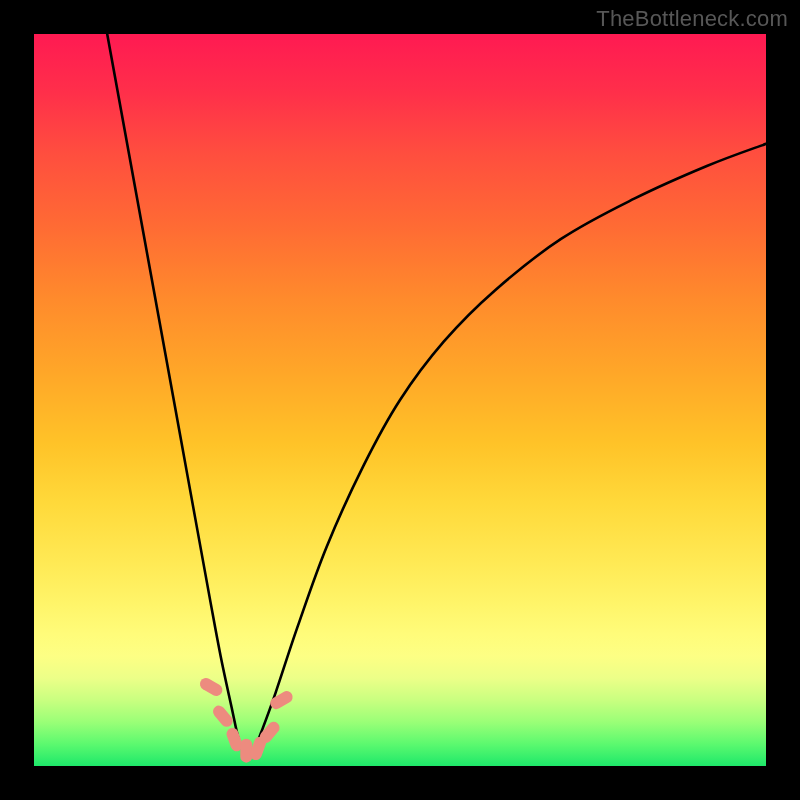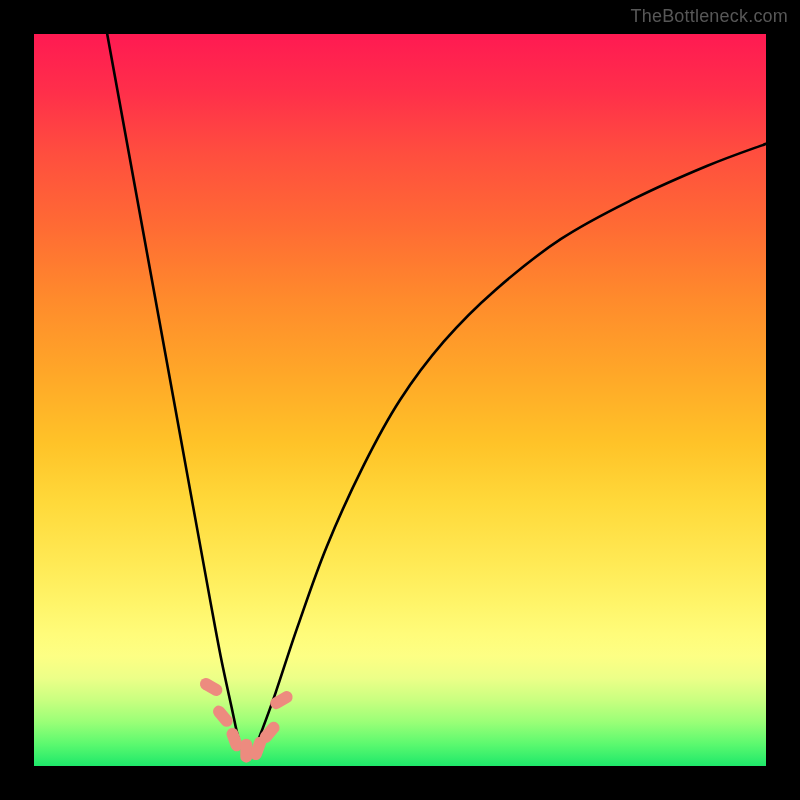--- a/index.html
+++ b/index.html
@@ -60,21 +60,21 @@
     top: 0;
     width: 732px;
     height: 732px;
     pointer-events: none;
   }
   .watermark {
     position: absolute;
     top: 6px;
     right: 12px;
     color: #575757;
-    font-size: 18px;
+    font-size: 22px;
     letter-spacing: 0.2px;
     font-weight: 500;
     pointer-events: none;
   }
 </style>
 </head>
 <body>
 
 <div class="frame">
 

